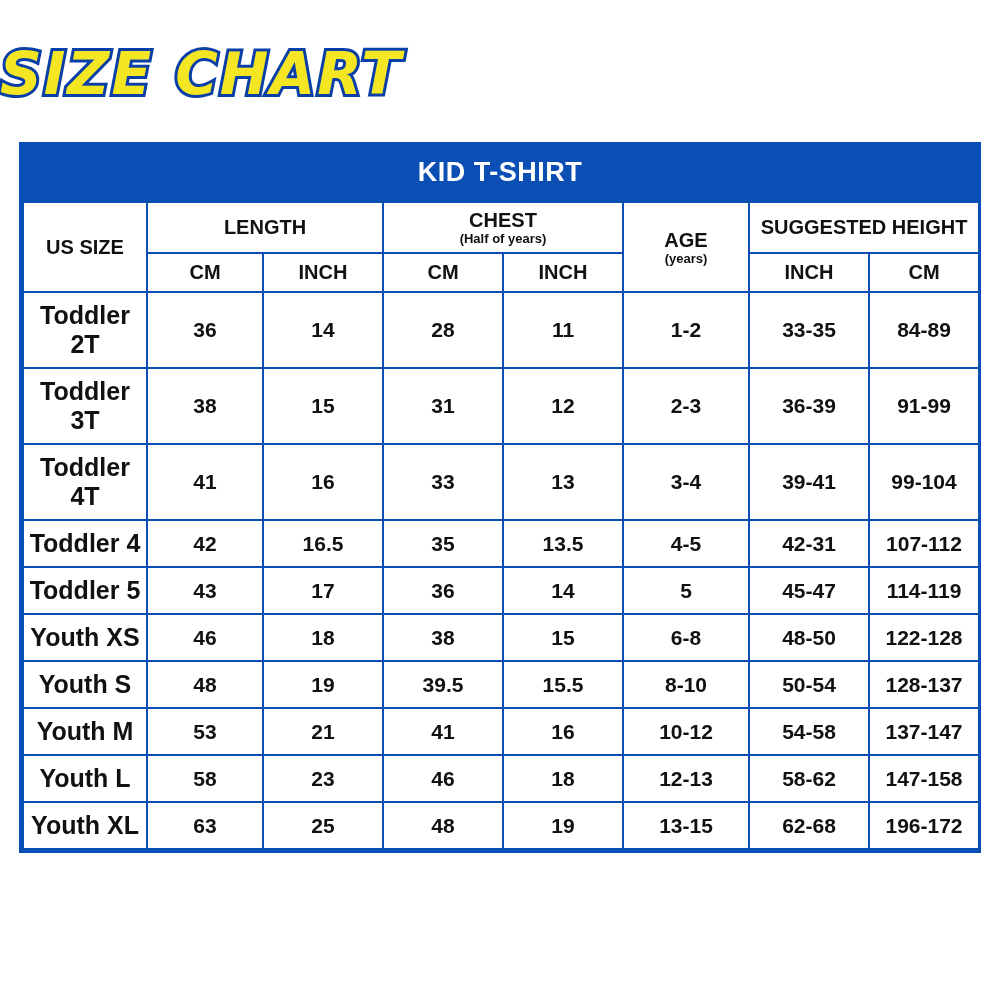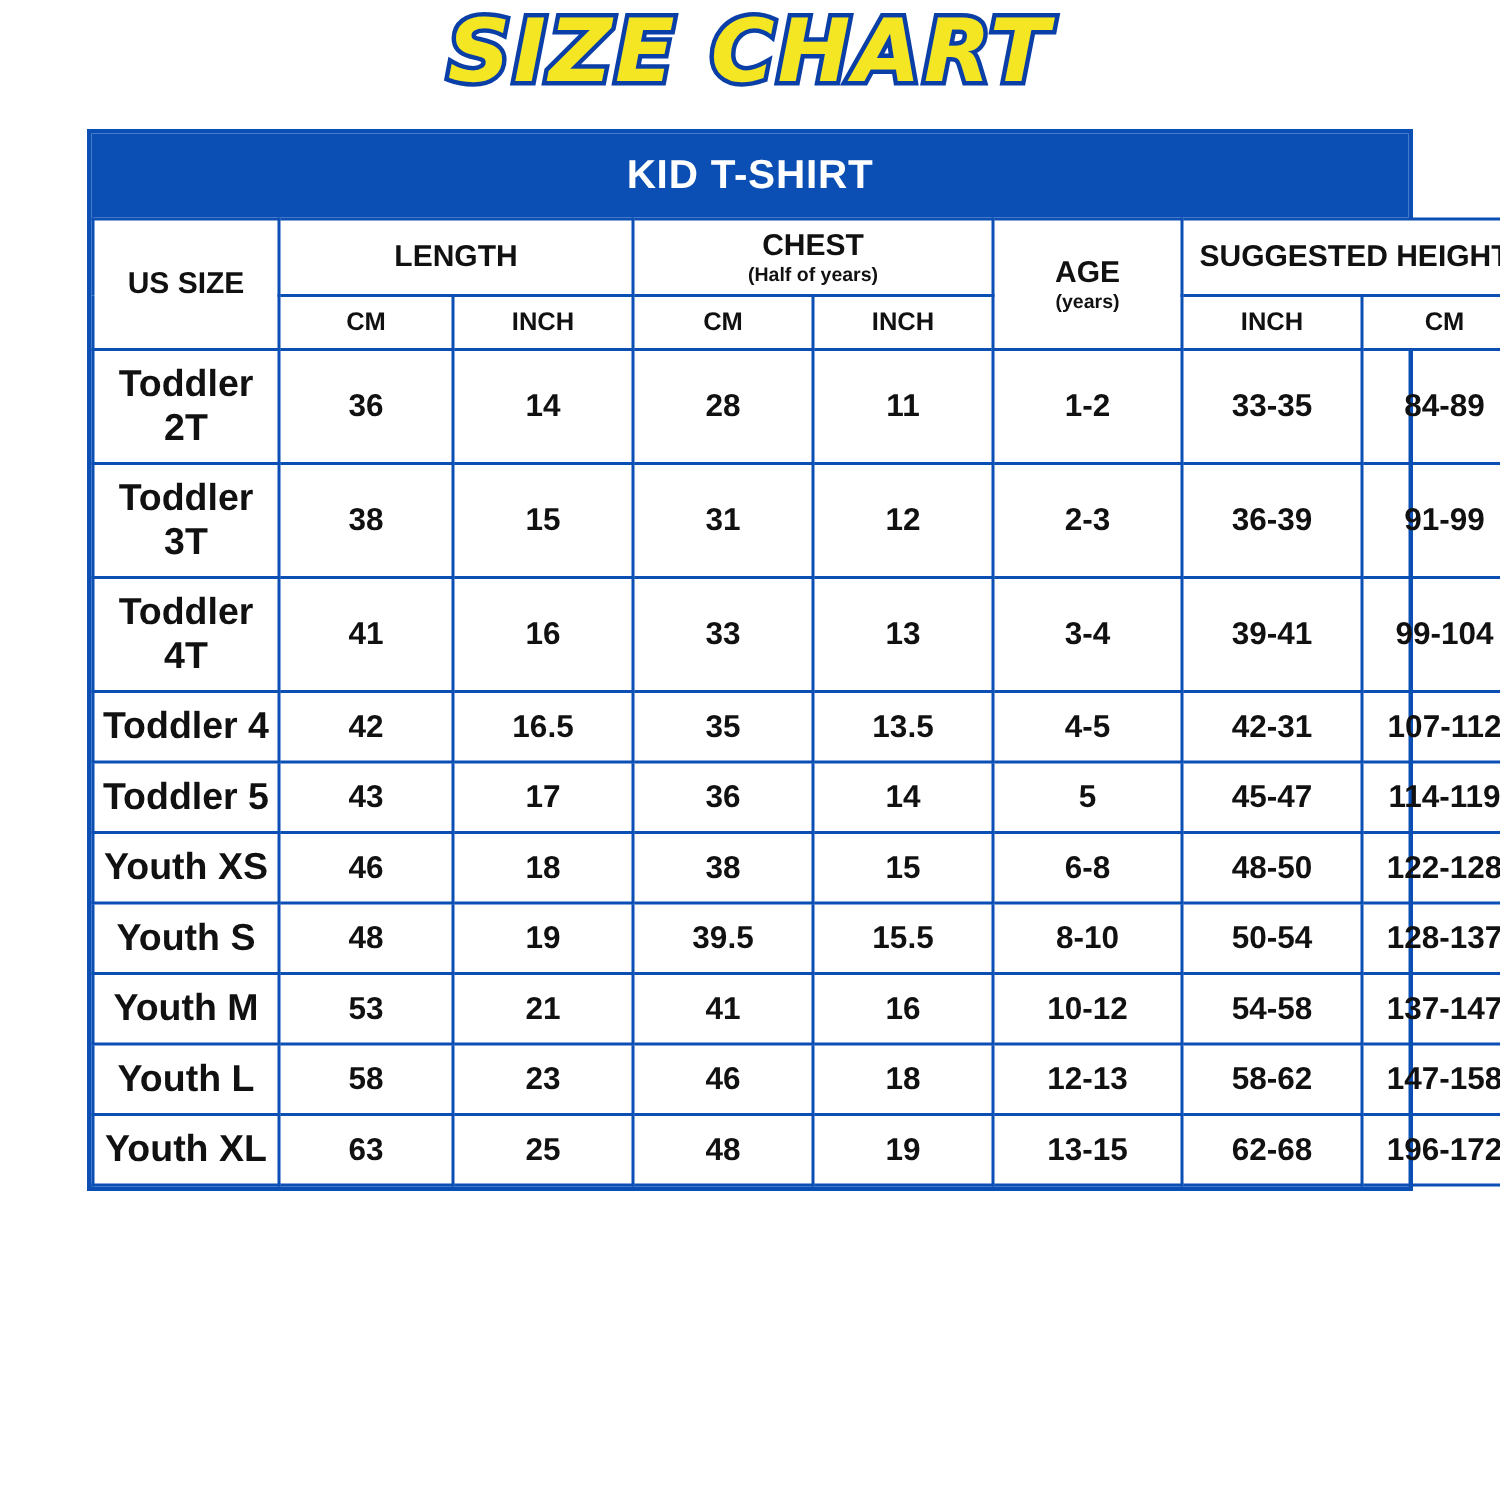--- a/index.html
+++ b/index.html
@@ -10,43 +10,43 @@
   body {
     width: 1000px;
     height: 1002px;
     font-family: "Liberation Sans", sans-serif;
     color: #000000;
     position: relative;
     overflow: hidden;
   }
 
   #title-wrap {
-    text-align: center;
     padding-top: 4px;
     height: 86px;
     box-sizing: border-box;
+    margin-top: 40px;
   }
 
   #chart-title {
     display: inline-block;
     font-family: "DejaVu Sans", sans-serif;
     font-size: 58px;
     font-weight: bold;
     font-style: italic;
     letter-spacing: 2px;
     color: #f5e623;
     -webkit-text-stroke: 6px #0b3fa8;
     paint-order: stroke fill;
     text-transform: uppercase;
     line-height: 1.05;
   }
 
   #table-area {
-    width: 884px;
-    margin: 0 auto;
+    width: 962px;
+    margin: 16px auto;
     border: 3px solid #0b4fb5;
     box-sizing: border-box;
   }
 
   #banner {
     background: #0b4fb5;
     color: #ffffff;
     text-align: center;
     font-size: 27px;
     font-weight: bold;
@@ -67,21 +67,21 @@
     color: #111111;
   }
 
   thead th {
     font-size: 20px;
     padding: 6px 2px;
     background: #ffffff;
   }
 
   th.sub {
-    font-size: 17px;
+    font-size: 20px;
     padding: 7px 2px;
   }
 
   th .small {
     display: block;
     font-size: 13px;
     font-weight: bold;
     line-height: 1.1;
   }
 

